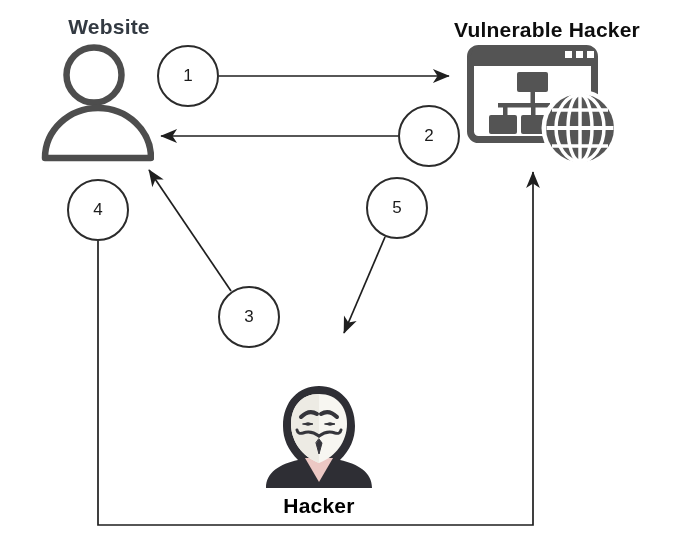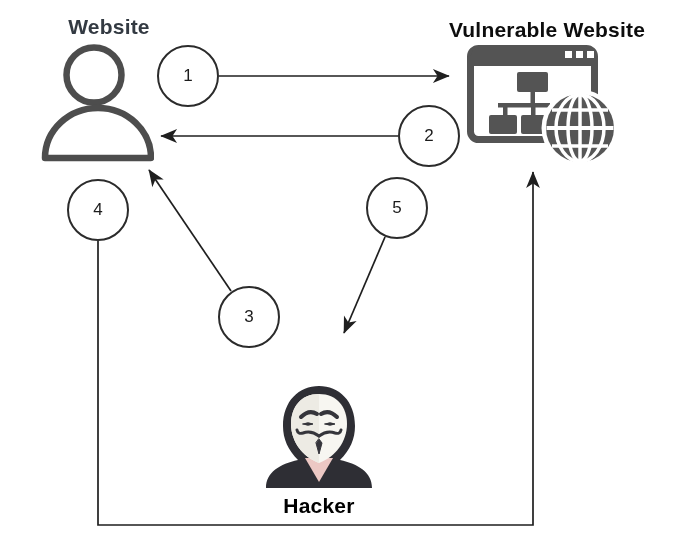--- a/index.html
+++ b/index.html
@@ -50,21 +50,21 @@
     <path d="M98,241 L98,525 L533,525 L533,172" stroke="#1f1f1f" stroke-width="1.7" fill="none" marker-end="url(#arrow)"></path>
     <line x1="385" y1="237" x2="344" y2="333" stroke="#1f1f1f" stroke-width="1.7" marker-end="url(#arrow)"></line>
   </svg>
 
   <div class="node-label victim-label">Website</div>
   <svg class="node-icon victim-icon" width="116" height="120" viewBox="0 0 116 120">
     <circle cx="56" cy="33" r="27.5" fill="#ffffff" stroke="#4d4d4d" stroke-width="6.5"></circle>
     <path d="M7,116 A53,50 0 0 1 113,116 Z" fill="#ffffff" stroke="#4d4d4d" stroke-width="6.5" stroke-linejoin="round"></path>
   </svg>
 
-  <div class="node-label website-label">Vulnerable Website</div>
+  <div class="node-label website-label">Vulnerable Hacker</div>
   <svg class="node-icon website-icon" width="172" height="130" viewBox="0 0 172 130">
     <g>
       <rect x="17.5" y="8.5" width="124" height="91" rx="8" fill="#ffffff" stroke="#545454" stroke-width="7"></rect>
       <path d="M17.5,26 v-9.5 a8,8 0 0 1 8,-8 h108 a8,8 0 0 1 8,8 v9.5 z" fill="#545454"></path>
       <rect x="112" y="11" width="7" height="7" fill="#ffffff"></rect>
       <rect x="123" y="11" width="7" height="7" fill="#ffffff"></rect>
       <rect x="134" y="11" width="7" height="7" fill="#ffffff"></rect>
     </g>
     <g fill="#545454">
       <rect x="64" y="32" width="31" height="20" rx="2"></rect>

